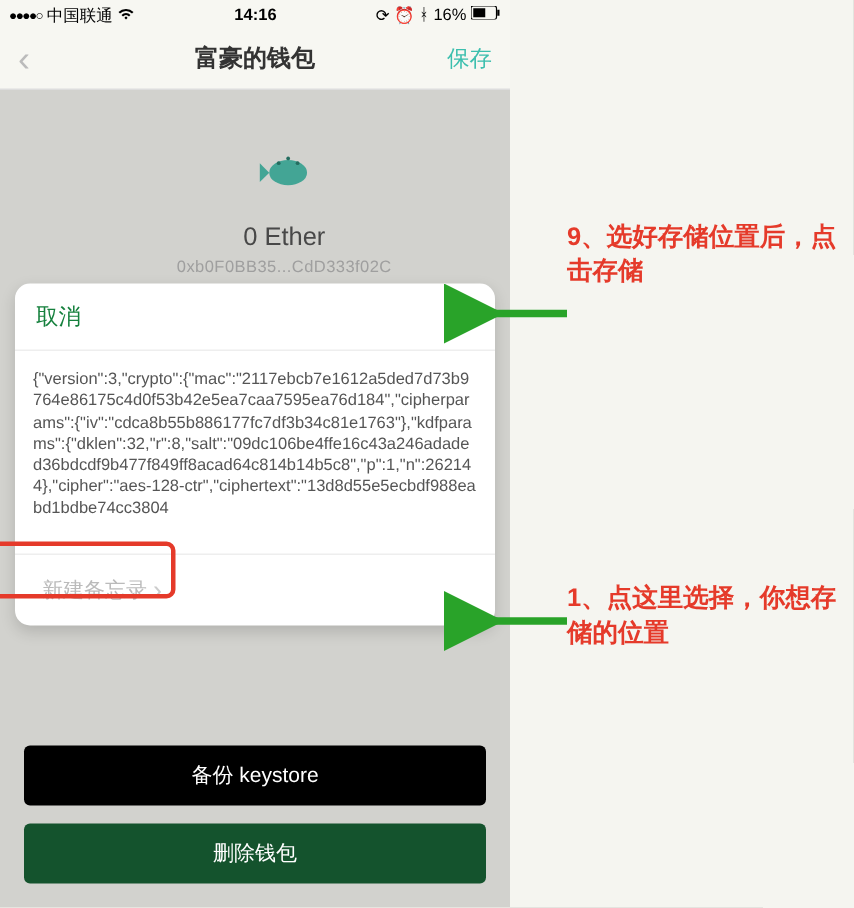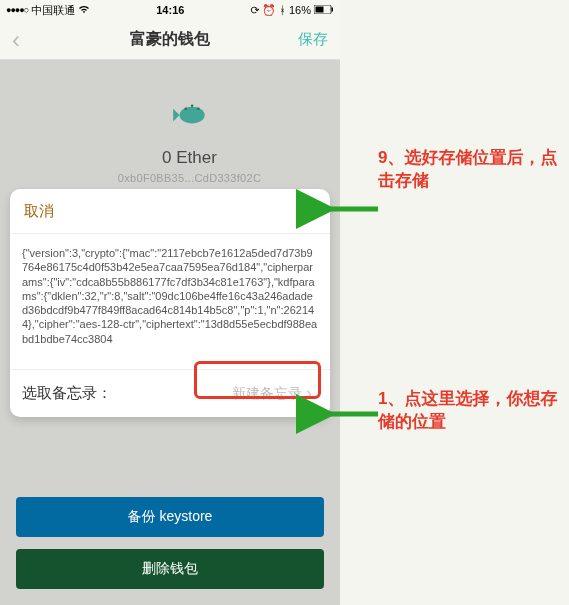--- a/index.html
+++ b/index.html
@@ -63,33 +63,33 @@
   }
   
   .bottom-buttons {
     position: absolute; bottom: 16px; left: 16px; right: 16px;
     display: flex; flex-direction: column; gap: 12px;
   }
   .btn {
     height: 40px; border-radius: 4px; display: flex; align-items: center; justify-content: center;
     font-size: 14px; color: #fff;
   }
-  .btn-teal { background: #0369a1; }
+  .btn-teal { background: #000000; }
   .btn-gray { background: #14532d; }
   
   .sheet {
     position: absolute; top: 189px; left: 10px; right: 10px;
     background: #fff; border-radius: 10px; box-shadow: 0 4px 10px rgba(0,0,0,0.15);
     overflow: visible;
   }
   .sheet-header {
     height: 45px; display: flex; align-items: center; justify-content: space-between;
     padding: 0 14px; border-bottom: 1px solid #eee;
   }
-  .sheet-cancel { color: #a16207; font-size: 15px; }
+  .sheet-cancel { color: #15803d; font-size: 15px; }
   .sheet-save-wrap { position: relative; padding: 4px 8px; }
   .sheet-save { color: #d49b2e; font-size: 16px; font-weight: 600; }
   .sheet-body {
     padding: 12px 12px 14px 12px; font-size: 11px; color: #555;
     word-break: break-all; line-height: 1.3; min-height: 135px;
   }
   .sheet-footer {
     height: 48px; border-top: 1px solid #eee; display: flex; align-items: center;
     padding: 0 12px; justify-content: space-between;
   }
@@ -173,21 +173,20 @@
     <div class="btn btn-teal">备份 keystore</div>
     <div class="btn btn-gray">删除钱包</div>
   </div>
 
   <div class="sheet">
     <div class="sheet-header">
       <span class="sheet-cancel">取消</span>
     </div>
     <div class="sheet-body">{"version":3,"crypto":{"mac":"2117ebcb7e1612a5ded7d73b9764e86175c4d0f53b42e5ea7caa7595ea76d184","cipherparams":{"iv":"cdca8b55b886177fc7df3b34c81e1763"},"kdfparams":{"dklen":32,"r":8,"salt":"09dc106be4ffe16c43a246adaded36bdcdf9b477f849ff8acad64c814b14b5c8","p":1,"n":262144},"cipher":"aes-128-ctr","ciphertext":"13d8d55e5ecbdf988eabd1bdbe74cc3804</div>
     <div class="sheet-footer">
-      <span class="sheet-footer-label">选取备忘录：</span>
       <span class="memo-btn">
         <span>新建备忘录</span>
         <span class="chev">›</span>
         <span class="hl hl-memo"></span>
       </span>
     </div>
   </div>
 </div>
 
 <div class="anno anno1">9、选好存储位置后，点击存储</div>

